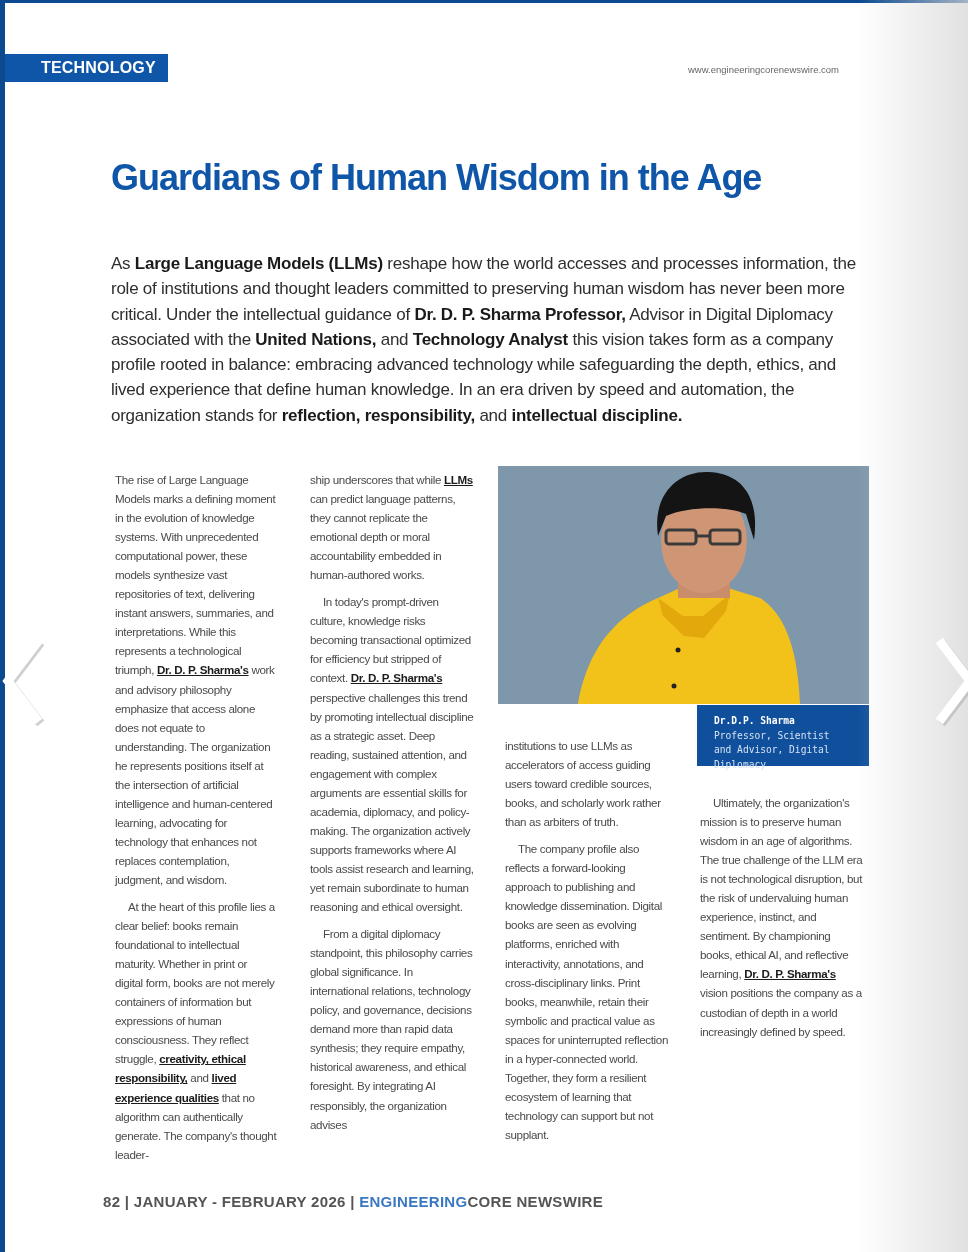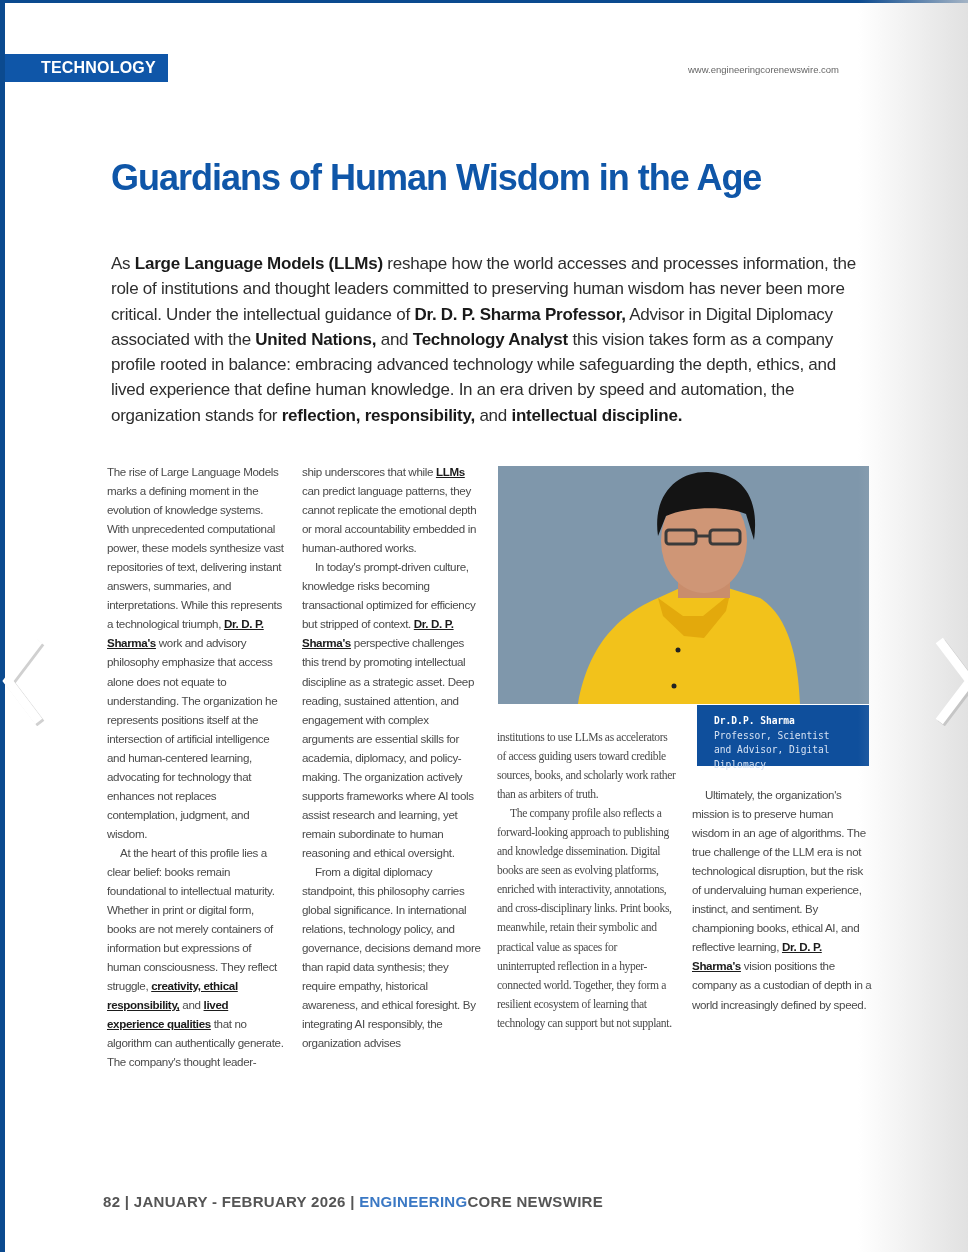--- a/index.html
+++ b/index.html
@@ -17,25 +17,25 @@
 
   .headline { position: absolute; left: 111px; top: 156px; width: 760px; color: #0f56a8;
     font-size: 36px; line-height: 44px; font-weight: bold; letter-spacing: -1px; }
 
   .intro { position: absolute; left: 111px; top: 251px; width: 760px; font-size: 17px; line-height: 25.3px;
     color: #2e2e2e; letter-spacing: -0.25px; }
   .intro b { color: #1a1a1a; }
 
   .col { position: absolute; font-size: 11.6px; line-height: 19.05px; color: #4a4a4a; letter-spacing: -0.35px; }
   .col b { color: #1b1b1b; text-decoration: underline; }
-  .col p { margin: 0; }
+  .col p { margin: 8px; }
   .col p.indent { text-indent: 13px; }
   .col1 { left: 107px; top: 462px; width: 178px; }
   .col2 { left: 302px; top: 462px; width: 180px; }
-  .col3 { left: 497px; top: 728px; width: 180px; font-family: Liberation Serif, serif; }
+  .col3 { left: 497px; top: 728px; width: 180px; }
   .col4 { left: 692px; top: 785px; width: 180px; }
 
   .photo { position: absolute; left: 498px; top: 466px; width: 371px; height: 238px; background: #7f97ab; overflow: hidden; }
   .caption-box { position: absolute; left: 697px; top: 705px; width: 172px; height: 61px; background: #0f4f9c;
     padding: 9px 0 0 17px; color: #d6e2f3; font-family: "DejaVu Sans Mono", monospace; font-size: 9.6px; line-height: 14.5px; }
   .caption-name { color: #ffffff; font-weight: bold; }
 
   .footer { position: absolute; left: 103px; top: 1193px; font-size: 15px; color: #555; font-weight: bold; letter-spacing: 0.3px; }
   .footer .brand-blue { color: #3a78c4; }
 

